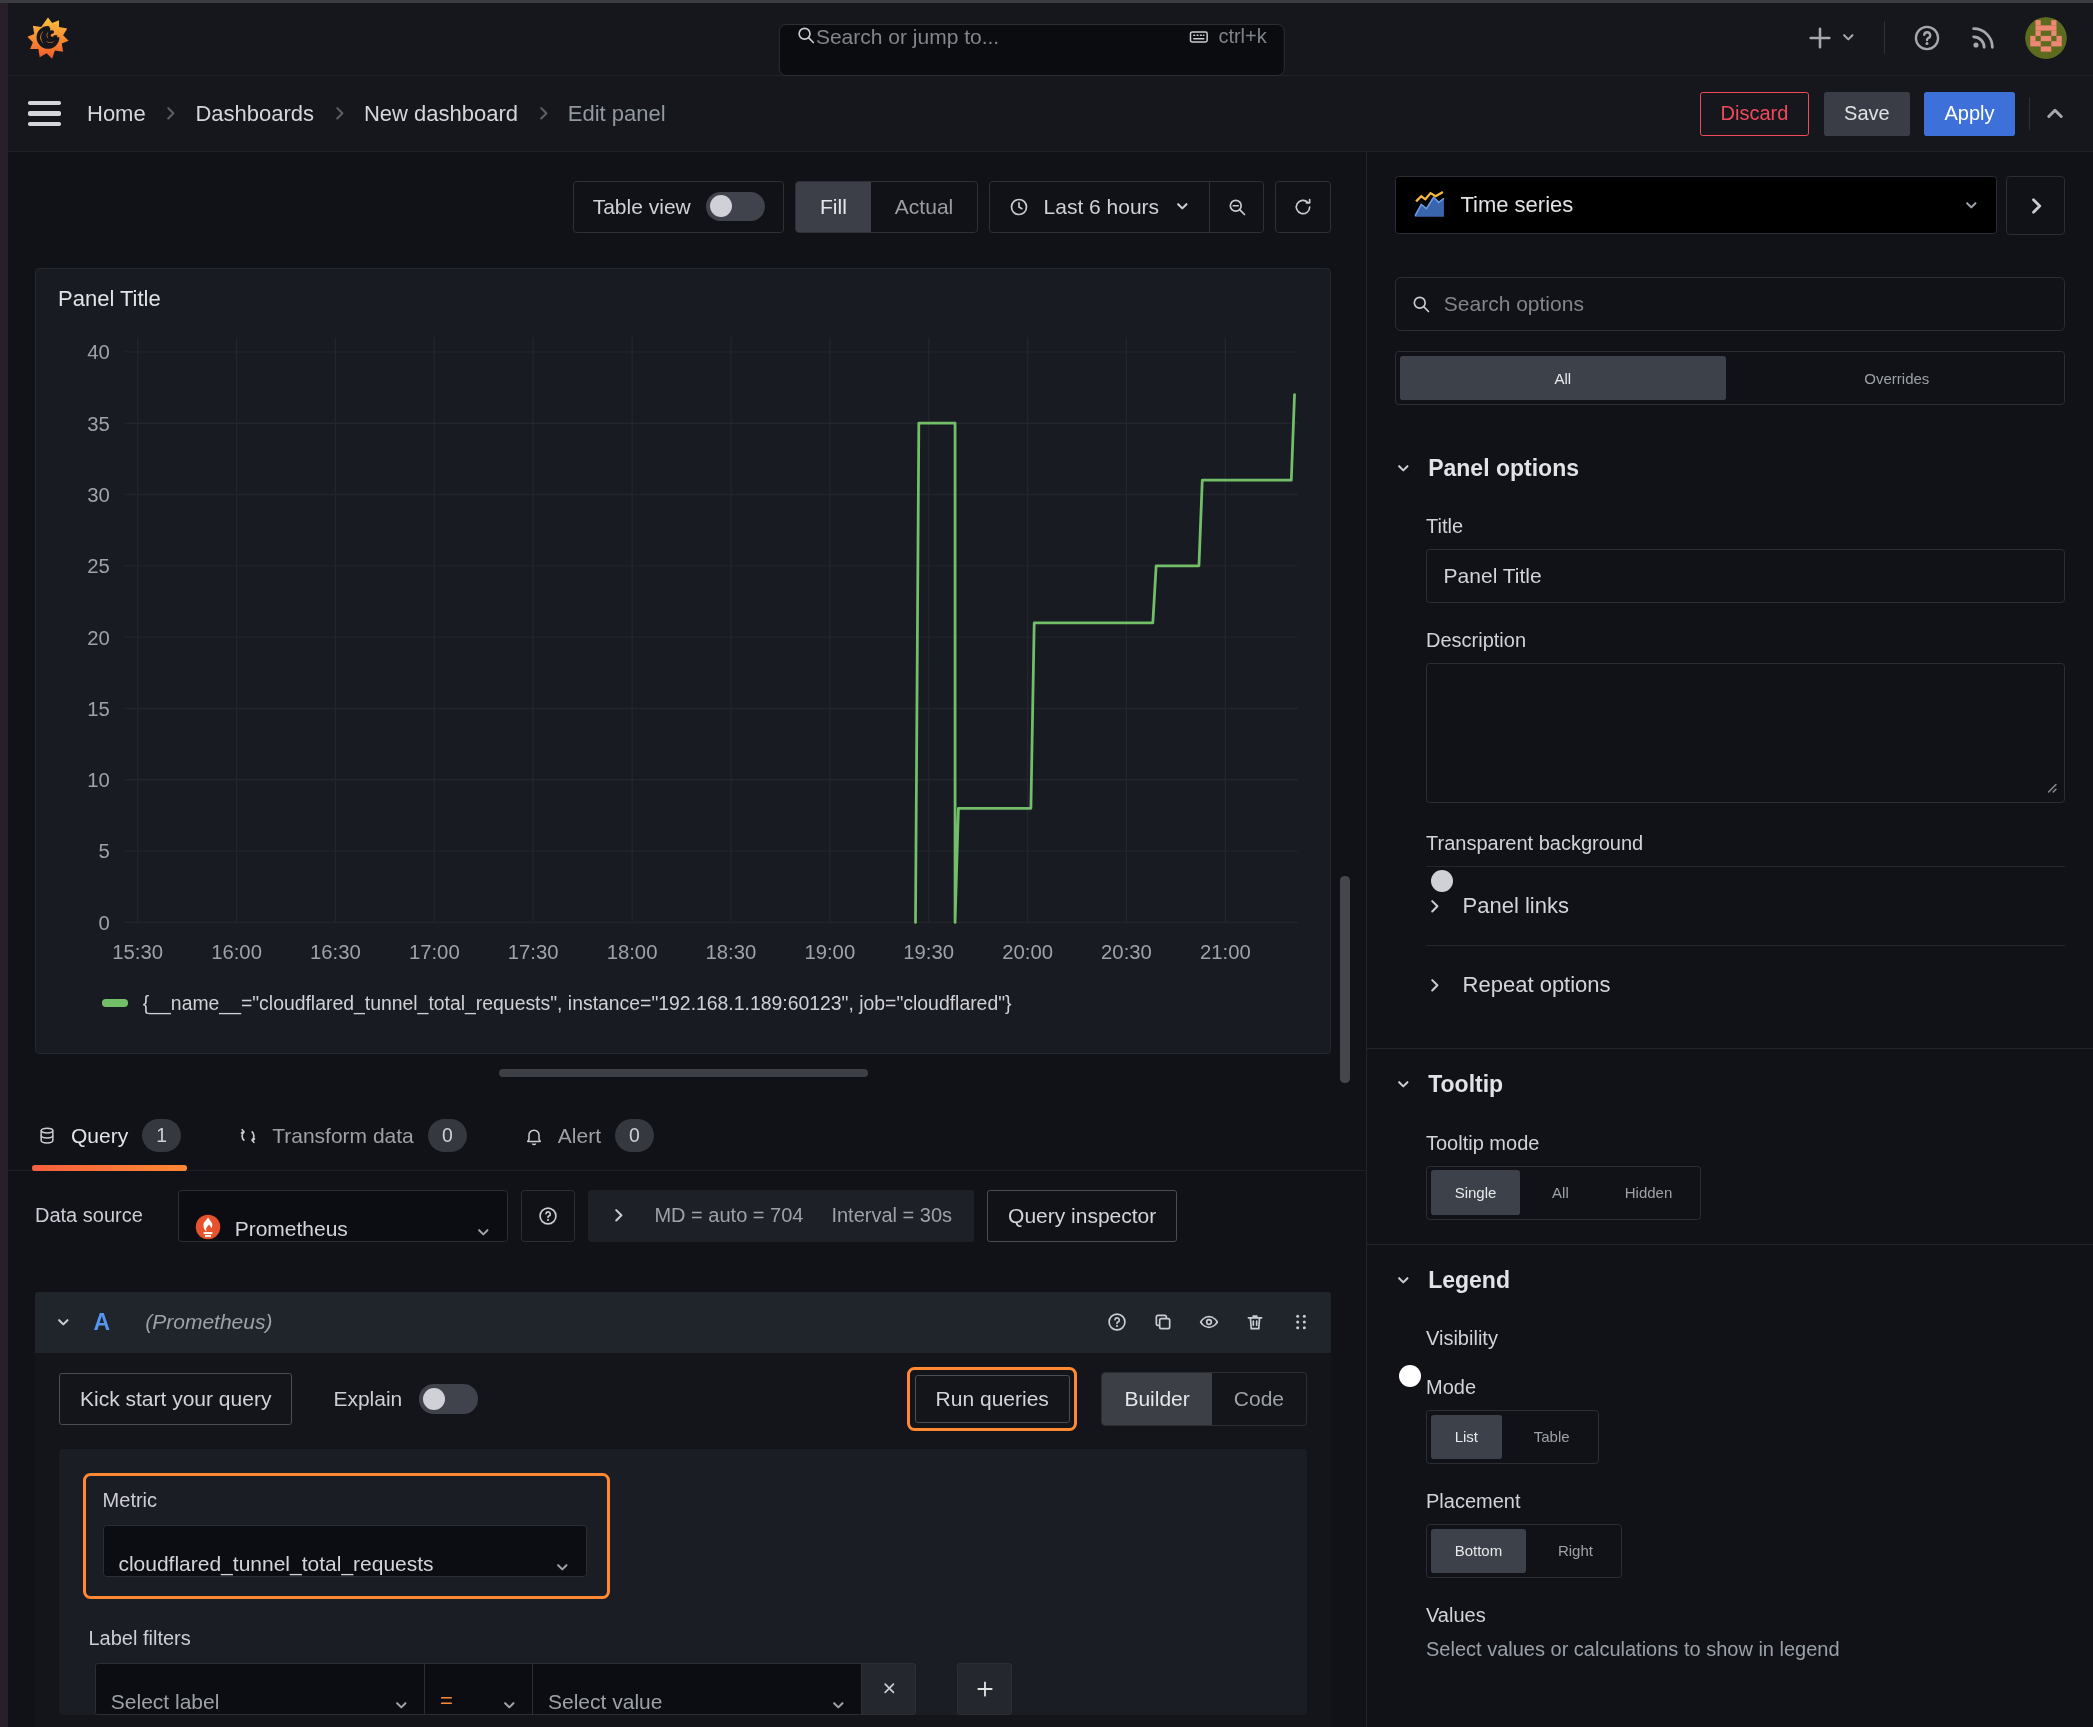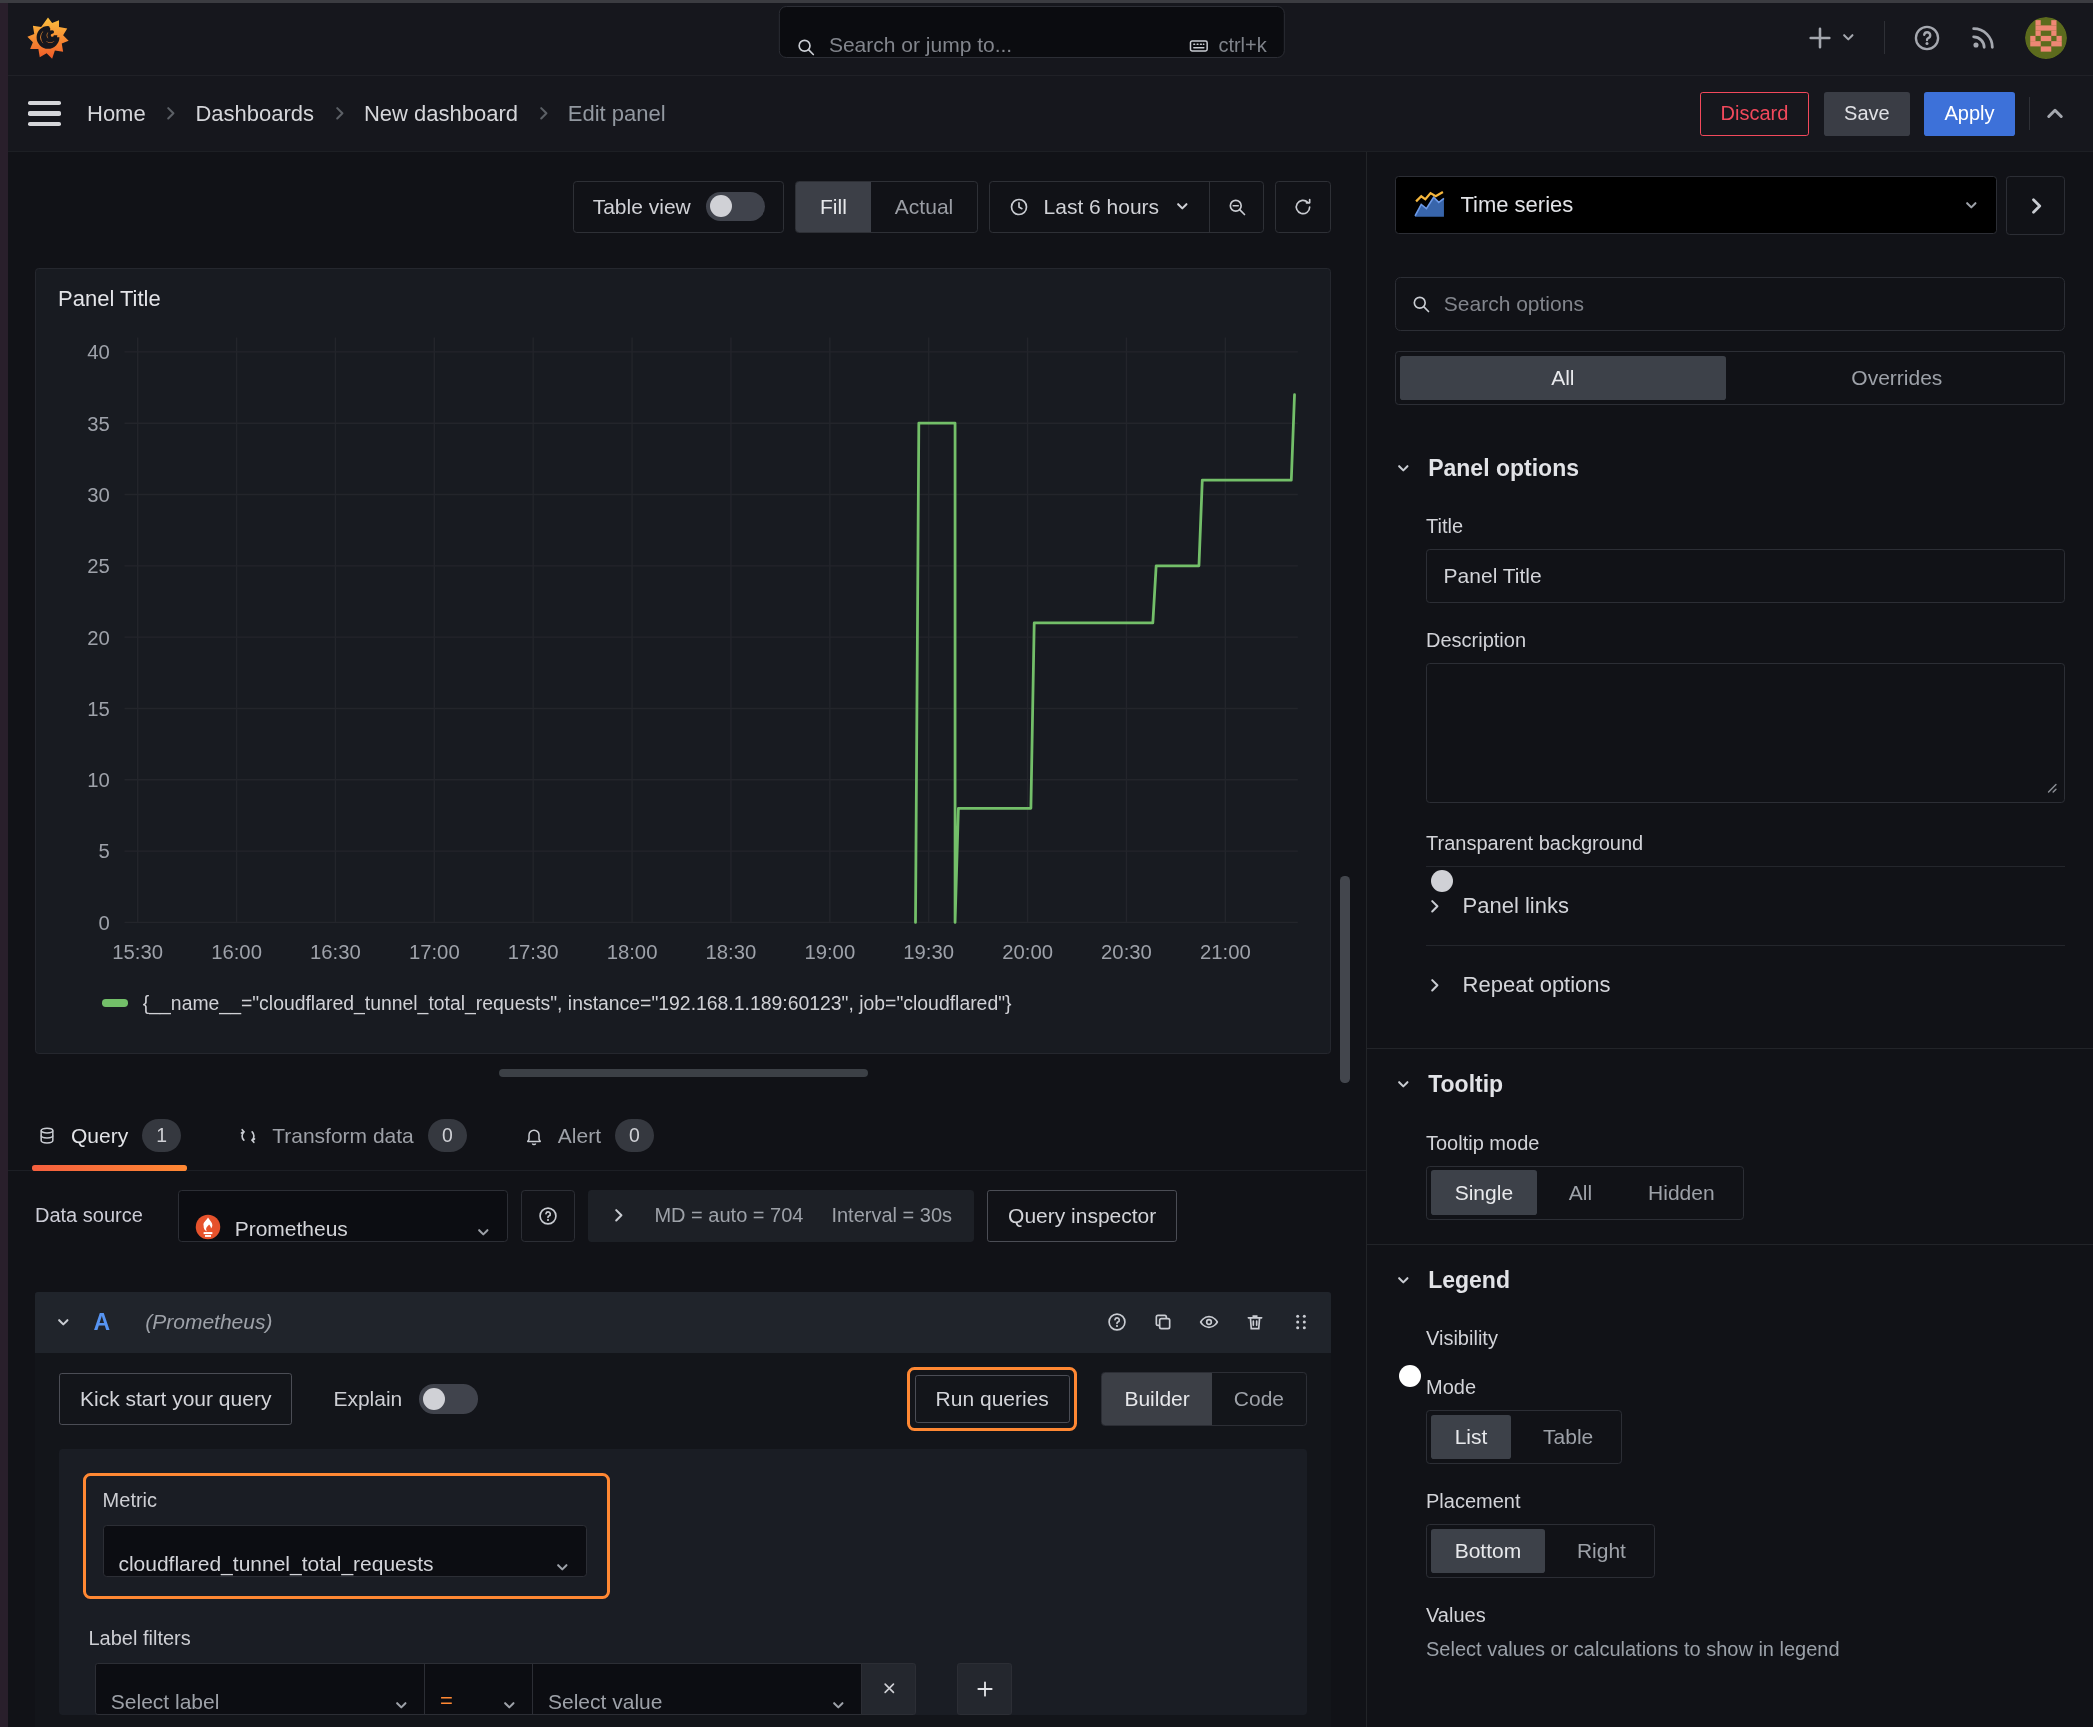--- a/index.html
+++ b/index.html
@@ -7,23 +7,23 @@
   body { font-family:"Liberation Sans", sans-serif; color:#d5d6db; }
   .app { position:relative; width:2093px; height:1728px; background:#111217; overflow:hidden; }
 
   .edge-top { position:absolute; top:0; left:0; right:0; height:2.8px; background:#3b3c41; z-index:40; }
   .edge-left { position:absolute; top:0; left:0; bottom:0; width:8.3px; background:#291f2b; z-index:39; }
 
   
   .topbar { position:relative; height:76px; background:#16171d; border-bottom:0.9px solid #202127;
             display:flex; align-items:center; padding:0 26px; }
   .logo { width:44px; height:44px; display:flex; }
-  .tb-search { position:absolute; left:50%; top:6px; transform:translateX(-53%);
+  .tb-search { position:absolute; left:50%; top:24px; transform:translateX(-53%);
                width:506px; height:52px; background:#0b0c10; border:0.9px solid #2c2e35; border-radius:7.4px;
-               display:flex; align-items:flex-end; gap:13px; padding:0 16.6px; color:#8e9197; }
+               display:flex; align-items:flex-start; padding:0 16.6px; color:#8e9197; }
   .tb-search input { flex:1; background:transparent; border:none; outline:none; color:#9da1a8;
                      font-size:21px; font-family:inherit; }
   .tb-search input::placeholder { color:#82858c; }
   .kbd { display:flex; align-items:center; gap:9.2px; color:#7f838a; font-size:20px; white-space:nowrap; }
   .tb-right { margin-left:auto; display:flex; align-items:center; gap:28px; color:#a5a8af; }
   .icon-btn { display:flex; align-items:center; gap:5.5px; background:none; border:none; color:#a5a8af; cursor:pointer; }
   .vdiv { width:0.9px; height:33px; background:#2e3036; }
   .avatar { width:42px; height:42px; border-radius:50%; overflow:hidden; display:flex; }
 
   svg.ic { width:28px; height:28px; }
@@ -135,21 +135,21 @@
                 background:#000000; padding:0 16.6px; font-size:22px; color:#e2e3e7; cursor:pointer; }
   .viz-picker .chev { margin-left:auto; color:#9da1a8; display:flex; }
   .viz-expand { width:59px; height:59px; border:0.9px solid #2c2e35; border-radius:3.7px; background:transparent;
                 display:flex; align-items:center; justify-content:center; color:#c9ccd2; cursor:pointer; }
   .opt-search { margin-top:42px; height:54px; border:0.9px solid #2c2e35; border-radius:5.5px; background:#111217;
                 display:flex; align-items:center; gap:13px; padding:0 14.8px; color:#8e9197; }
   .opt-search input { flex:1; background:transparent; border:none; outline:none; color:#9da1a8; font-size:21px; font-family:inherit; }
   .opt-search input::placeholder { color:#82858c; }
 
   .seg { display:flex; border:0.9px solid #2c2e35; border-radius:3.7px; background:#111217; height:54px; }
-  .seg .item { display:flex; align-items:center; justify-content:center; padding:0 28px; color:#9da1a8; font-size:21px; cursor:pointer; }
+  .seg .item { display:flex; align-items:center; justify-content:center; padding:0 28px; color:#9da1a8; font-size:15px; cursor:pointer; }
   .seg .item.active { background:#3d4149; color:#e8e9ec; border-radius:2.8px; margin:3.7px; padding:0 24px; }
   .seg.full { margin-top:20px; }
   .seg.full .item { flex:1; }
 
   .sections { margin-top:28px; }
   .section-h { display:flex; align-items:center; gap:16.6px; padding:22px 0 7.4px; cursor:pointer; }
   .section-h .title { font-size:23px; font-weight:600; color:#e2e3e7; }
   .sec-body { margin-left:31px; }
   .field-label { font-size:20px; color:#d2d3d8; margin:26px 0 11px; }
   .text-input { width:100%; height:54px; background:#111217; border:0.9px solid #2c2e35; border-radius:3.7px;

